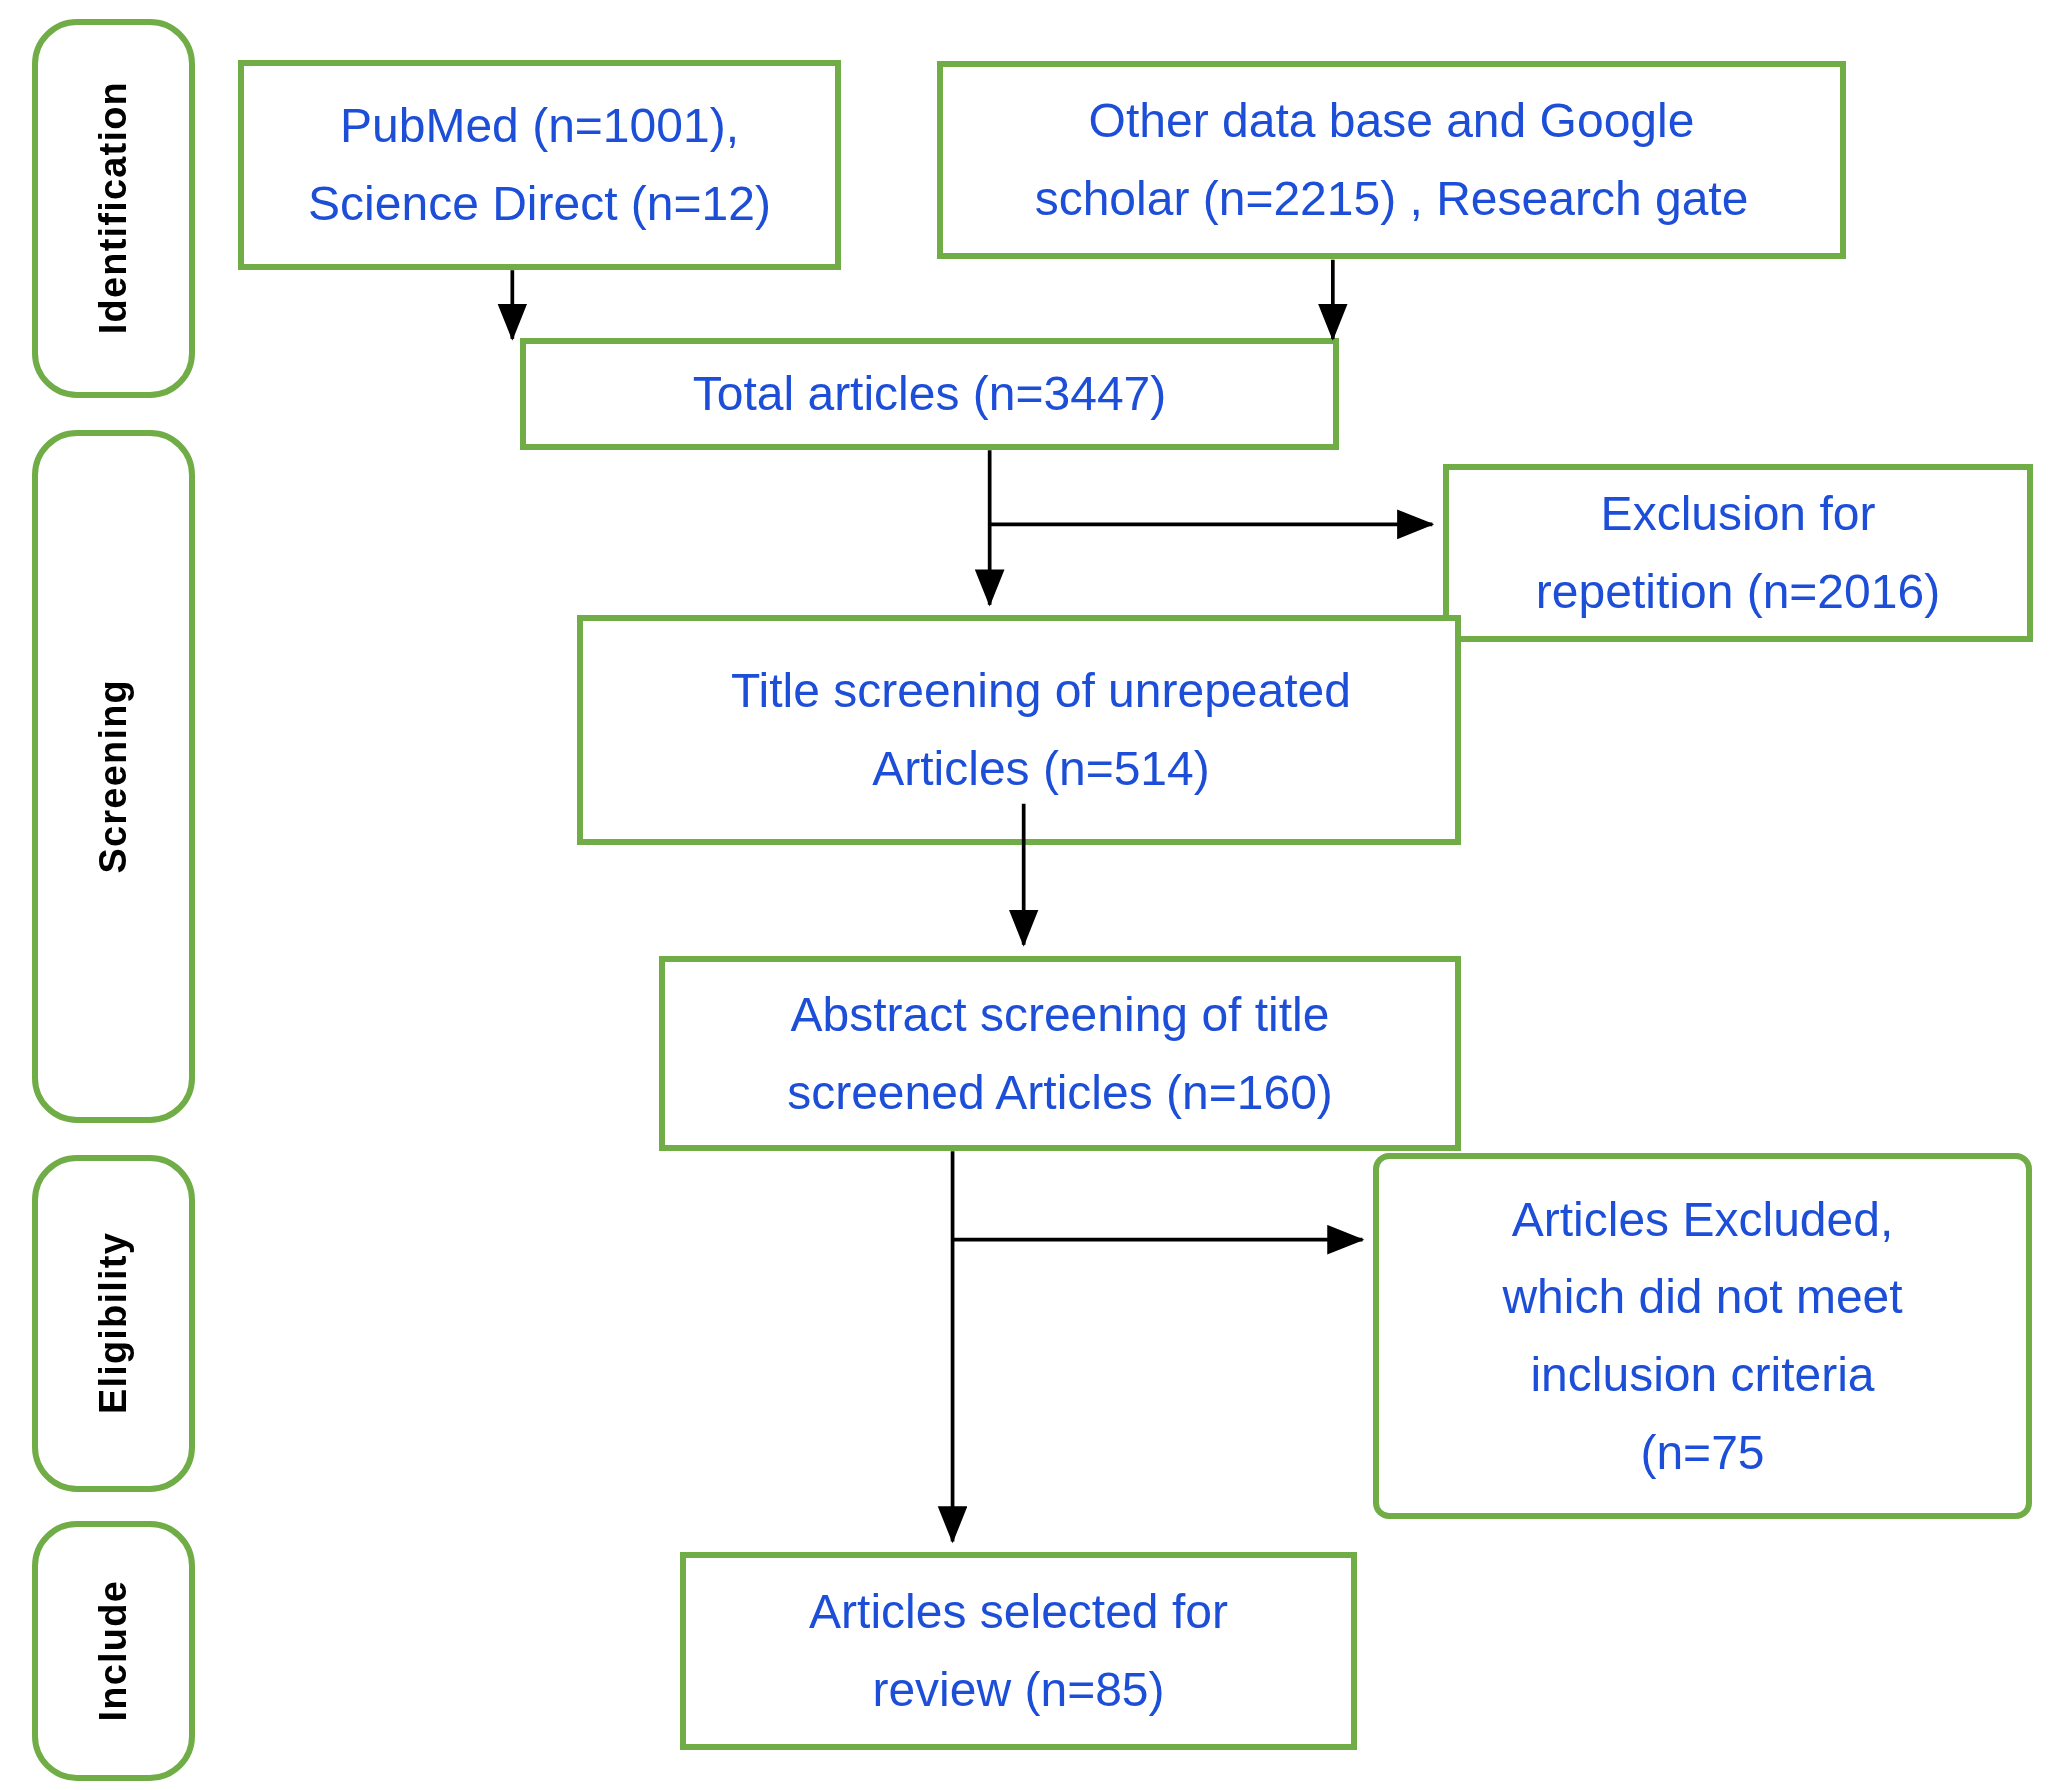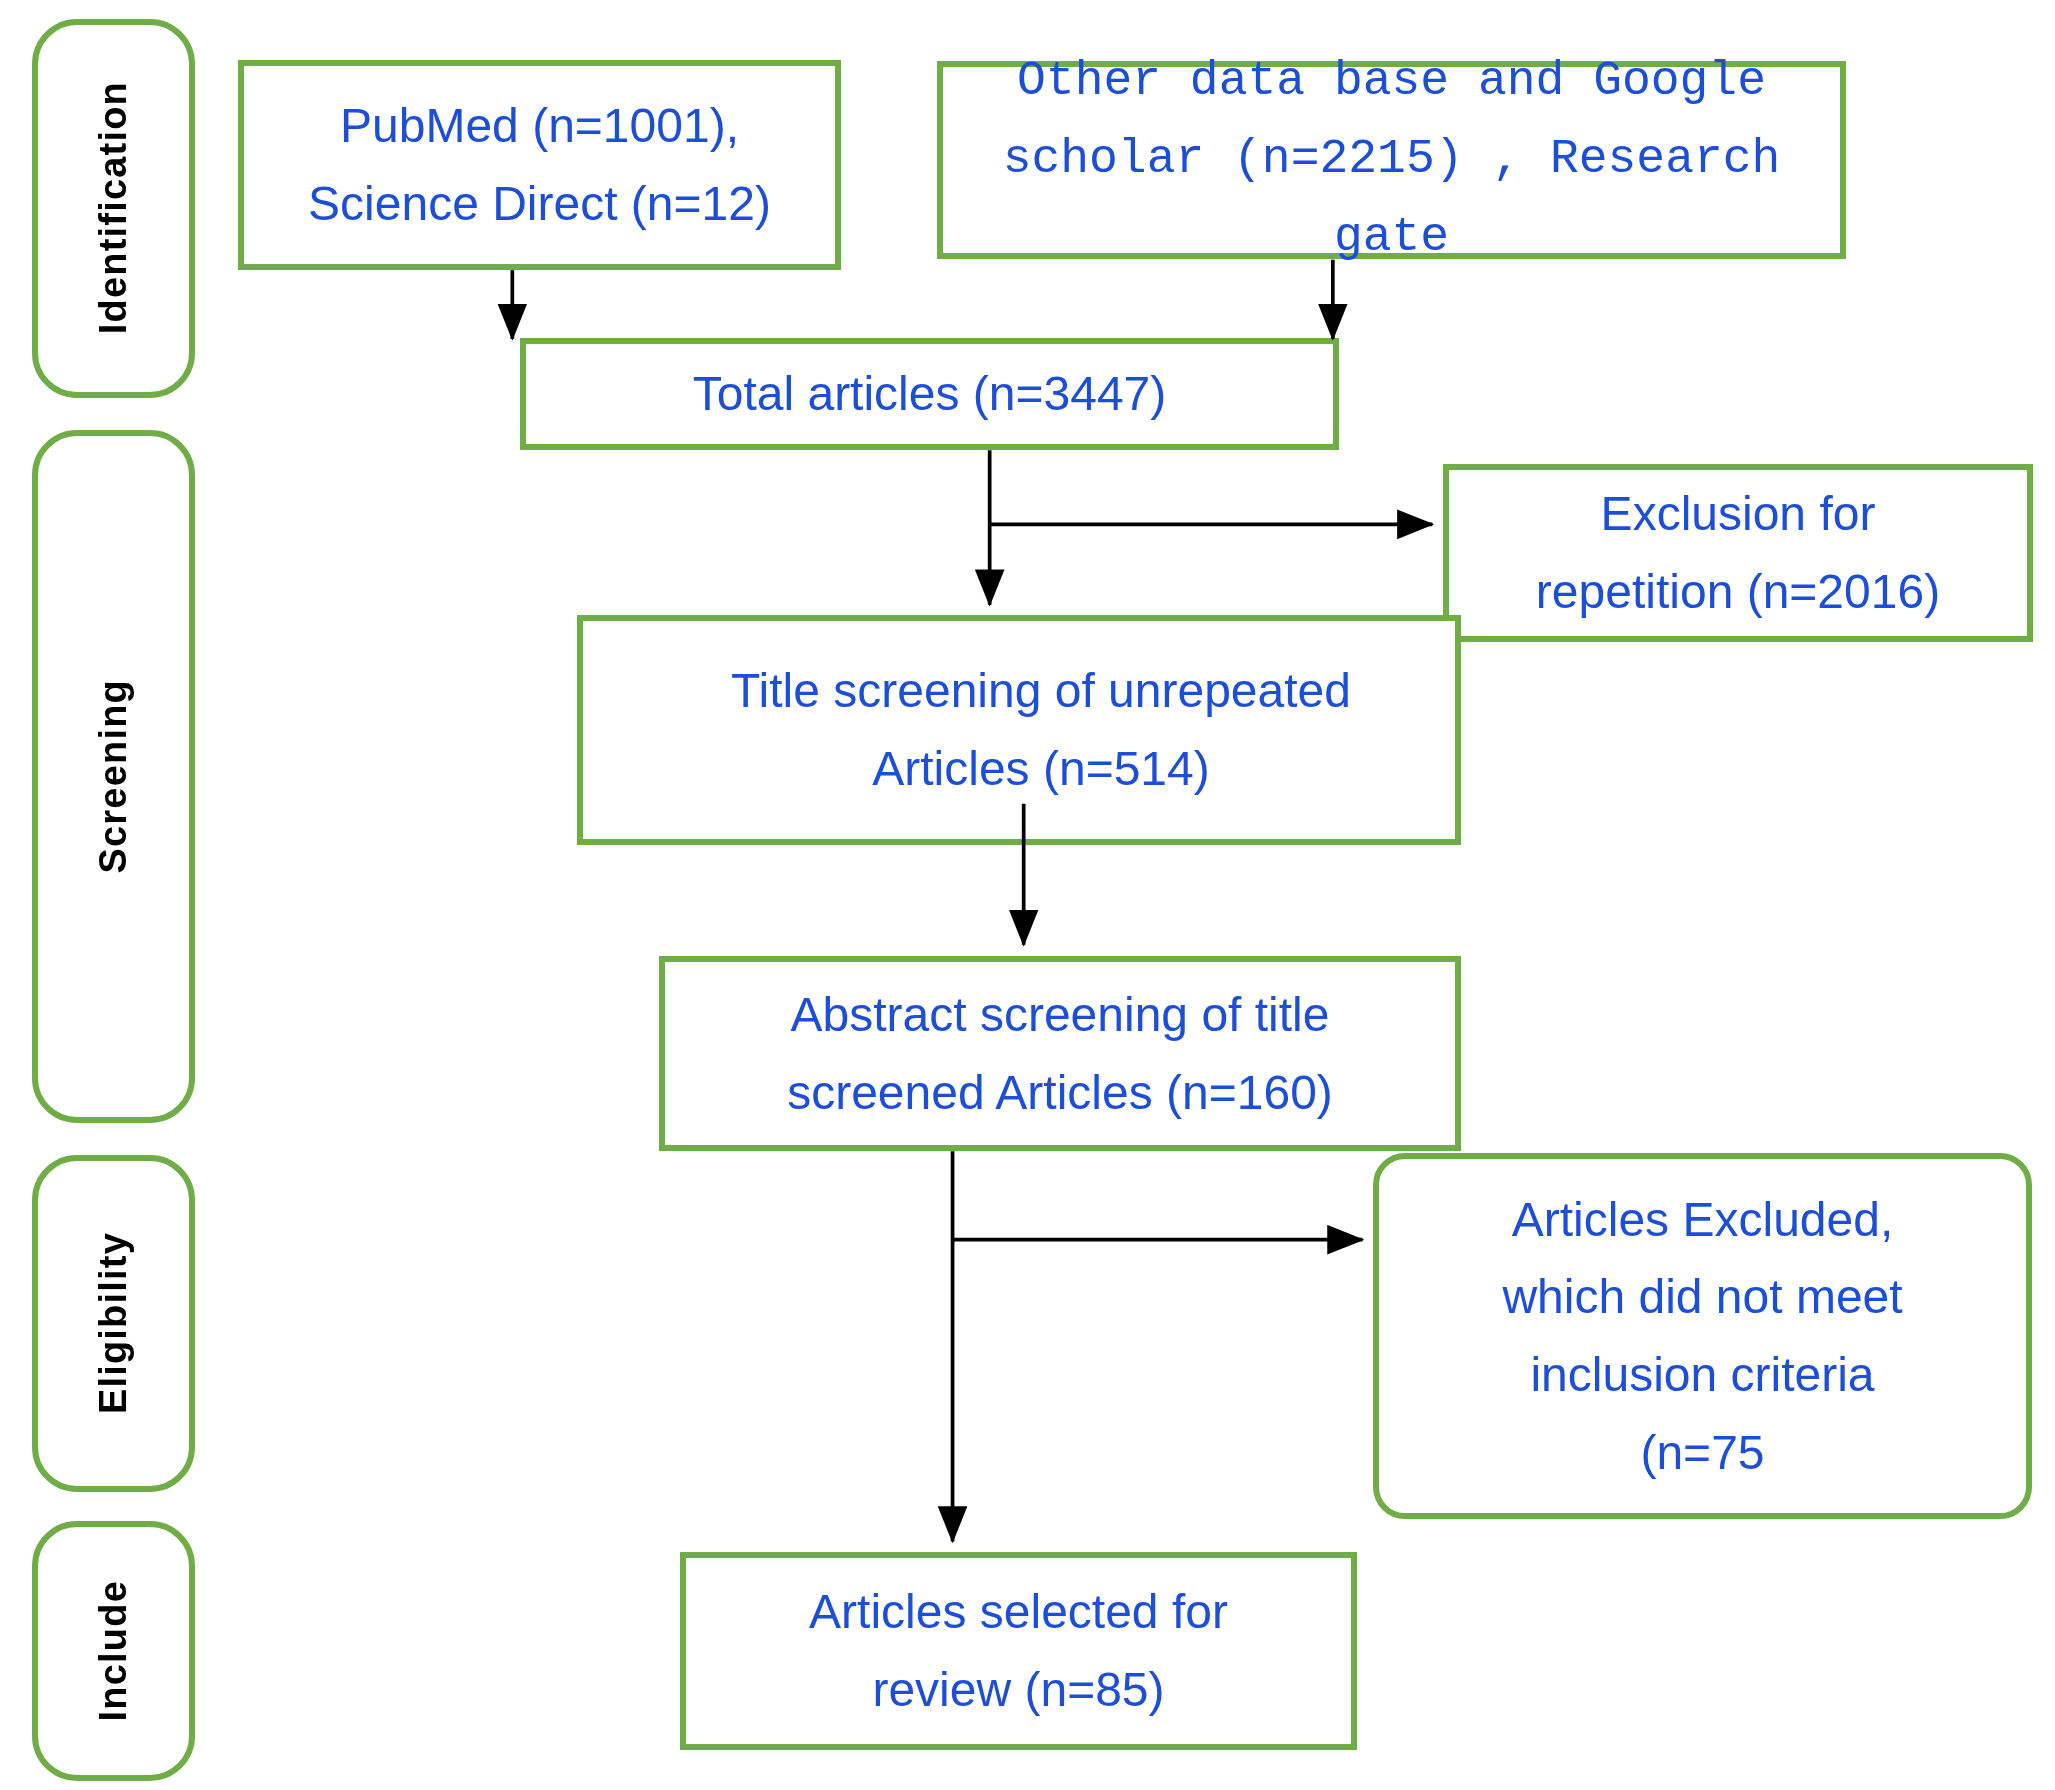--- a/index.html
+++ b/index.html
@@ -40,26 +40,26 @@
     background:#ffffff;
     display:flex; align-items:center; justify-content:center;
     text-align:center;
   }
   .flow-text {
     white-space:pre-line;
     font-size:48px; line-height:1.62; color:#1d4ed8;
     padding:0 12.4px;
   }
   #box-sources-primary    { left:238px;  top:60px;   width:603px;  height:210px; }
-  #box-sources-other      { left:937px; top:61px;   width:909px; height:198px;font-family:Liberation Mono, monospace; }
+  #box-sources-other      { left:937px; top:61px;   width:909px; height:198px; }
   #box-total              { left:520px;  top:338px;  width:819px; height:112px; }
   #box-exclusion          { left:1443px; top:464px;  width:590px;  height:178px; }
   #box-title-screening    { left:577px;  top:615px;  width:884px; height:230px;padding-left:44px; }
   #box-abstract-screening { left:659px; top:956px; width:802px; height:195px; }
-  #box-excluded           { left:1373px; top:1153px; width:659px; height:366px; border-radius:32px; }
+  #box-excluded           { left:1373px; top:1153px; width:659px; height:366px; border-radius:16px; }
   #box-selected           { left:680px; top:1552px; width:677px; height:198px; }
 
   
   #arrow-layer {
     position:absolute; left:0; top:0;
     width:2056px; height:1790px;
     pointer-events:none;
   }
   #arrow-layer line { stroke:#000000; stroke-width:6; }
 </style>

